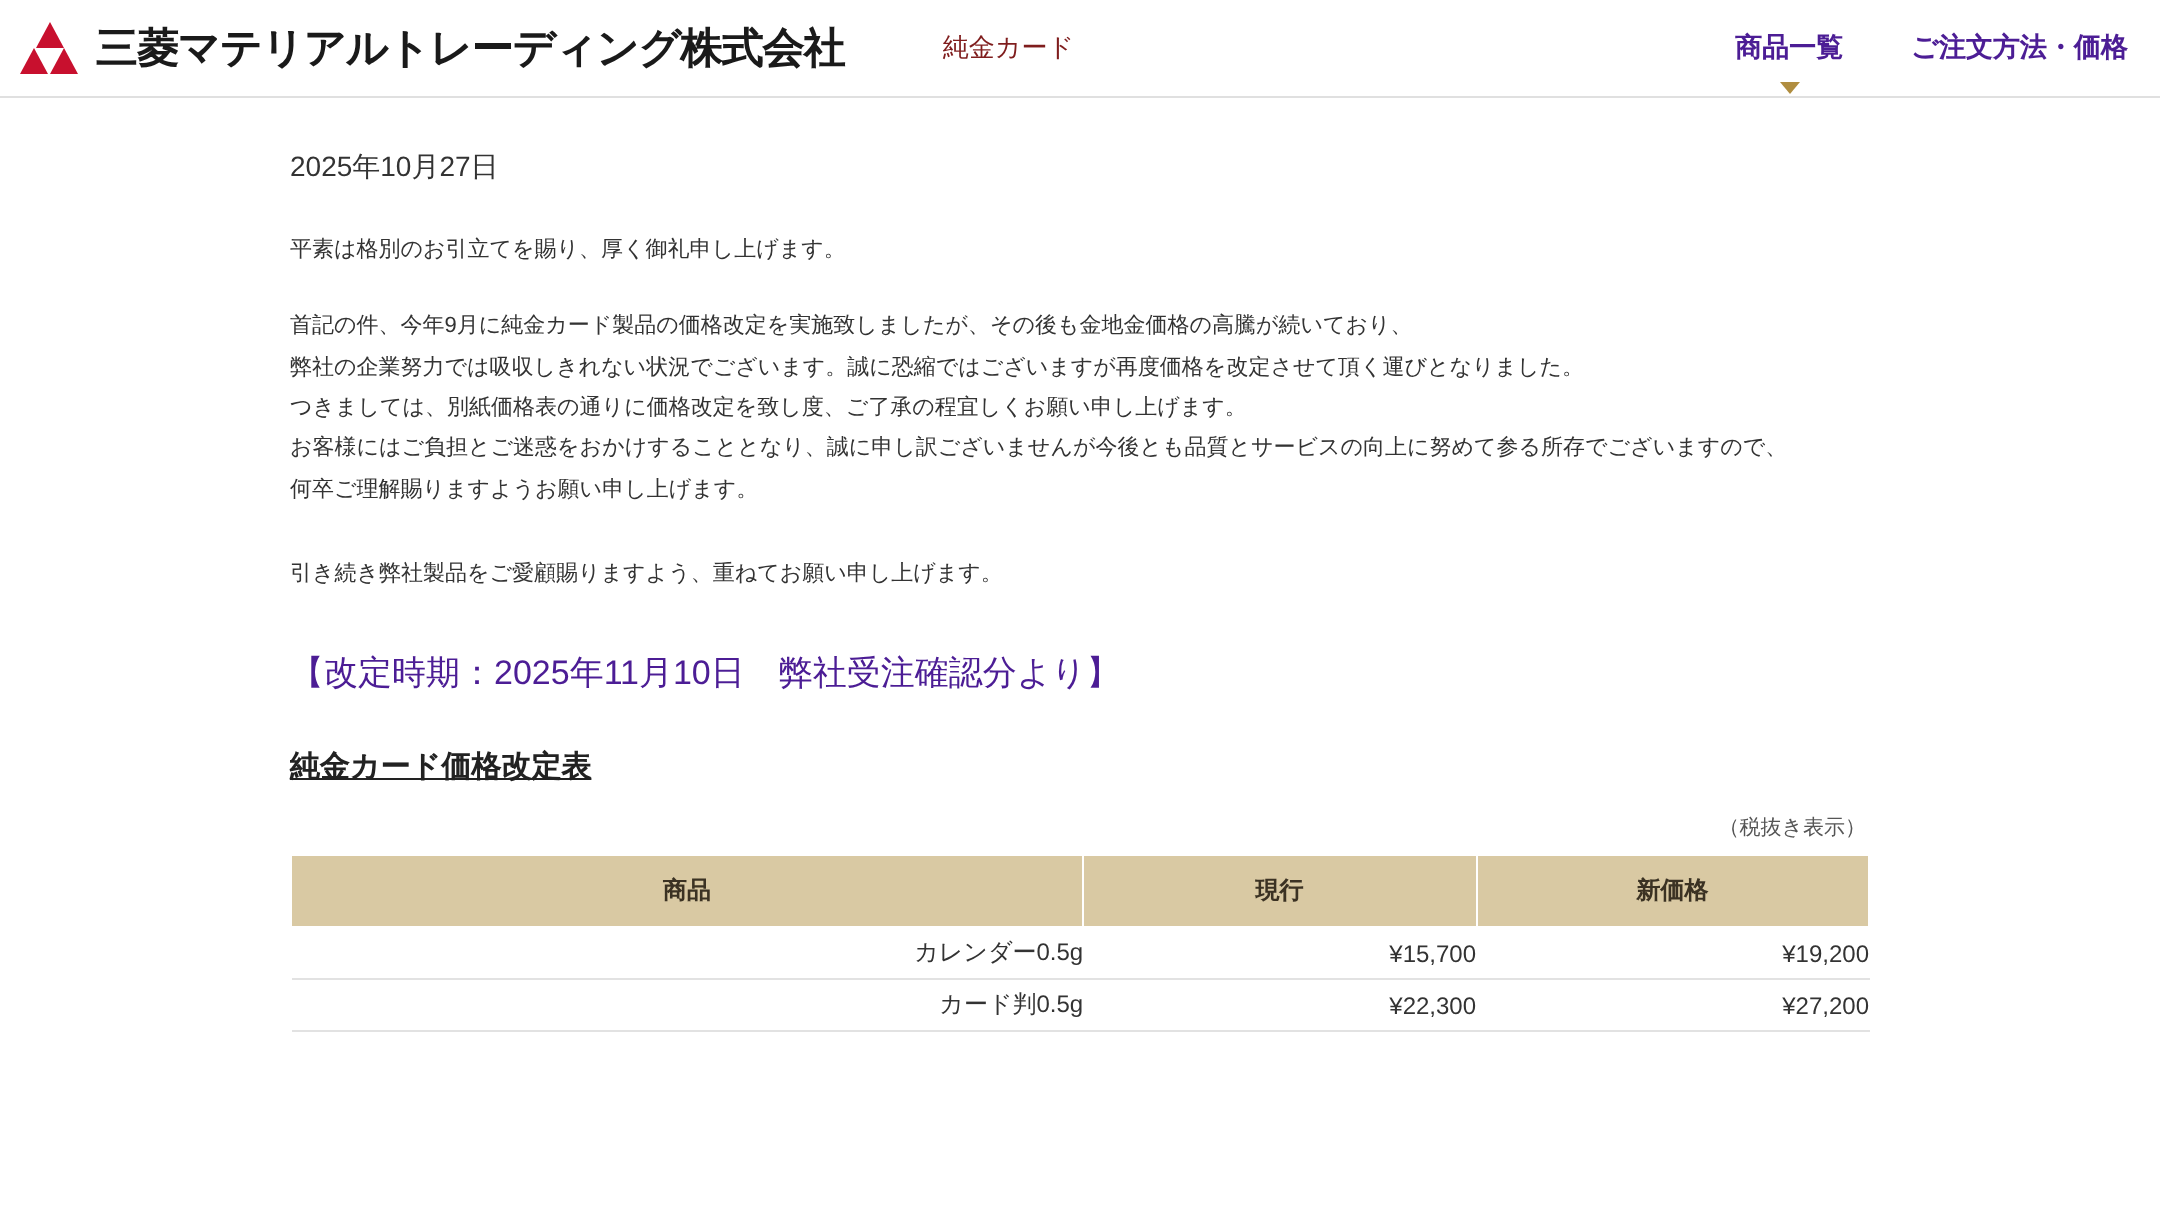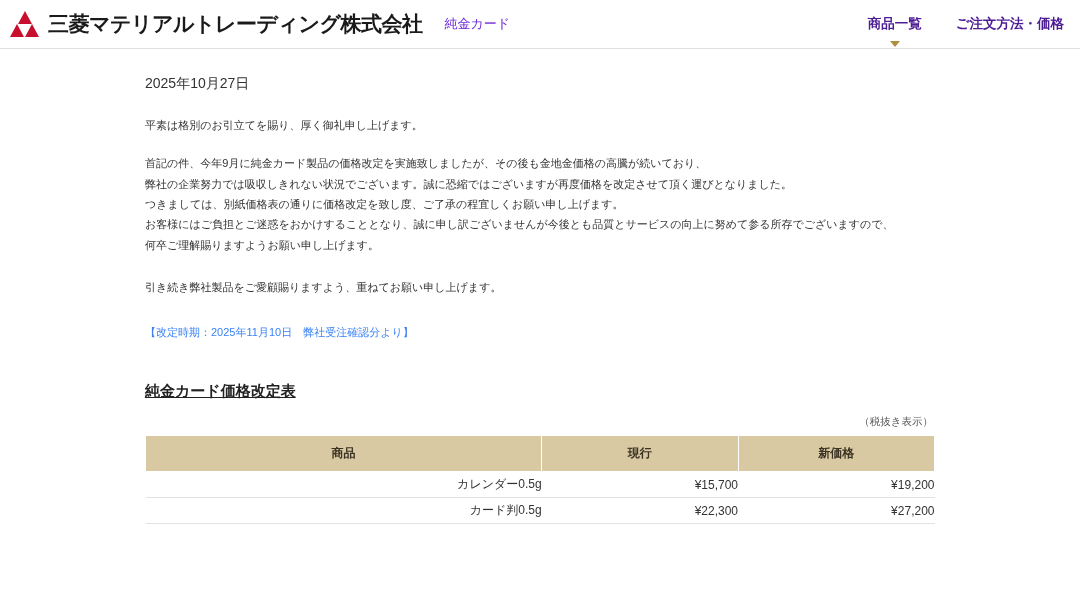--- a/index.html
+++ b/index.html
@@ -16,20 +16,21 @@
 
   
   .site-header {
     position: relative;
     height: 49px;
     border-bottom: 1px solid #e0e0e0;
     display: flex;
     align-items: center;
     padding: 0 14px 0 10px;
     background: #ffffff;
+    gap: 27px;
   }
   .brand {
     display: flex;
     align-items: center;
     gap: 8px;
   }
   .brand-mark {
     width: 30px;
     height: 26px;
     position: relative;
@@ -48,21 +49,21 @@
   .brand-mark .d3 { left: 15px; top: 13px; }
   .brand-name {
     font-size: 21px;
     font-weight: bold;
     letter-spacing: -0.5px;
     color: #1a1a1a;
     white-space: nowrap;
   }
   .brand-sub {
     font-size: 13px;
-    color: #6d28d9;
+    color: #7f1d1d;
     margin-left: 22px;
     white-space: nowrap;
   }
   .nav {
     margin-left: auto;
     display: flex;
     align-items: center;
     gap: 30px;
     height: 100%;
   }
@@ -102,23 +103,23 @@
   }
   .para {
     font-size: 11px;
     line-height: 1.85;
     color: #333;
     margin-bottom: 18px;
   }
   .para.tight { margin-bottom: 0; }
   .para-block { margin-bottom: 22px; }
   .notice {
-    font-size: 11px;
-    color: #3b82f6;
-    margin-bottom: 42px;
+    font-size: 17px;
+    color: #4c1d95;
+    margin-bottom: 26px;
   }
   .para-gap { margin-bottom: 28px; }
 
   .section-title {
     font-size: 15px;
     font-weight: bold;
     color: #222;
     margin: 10px 0 14px 0;
     text-decoration: underline;
   }

